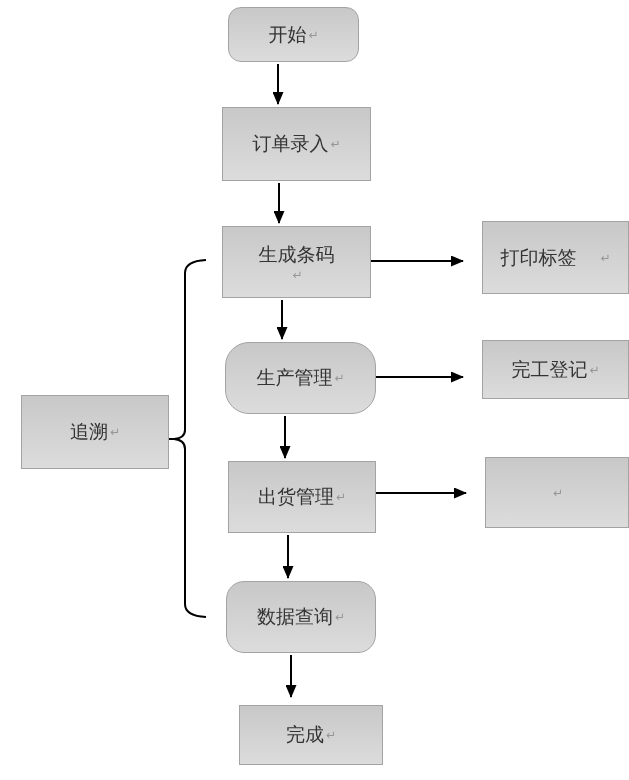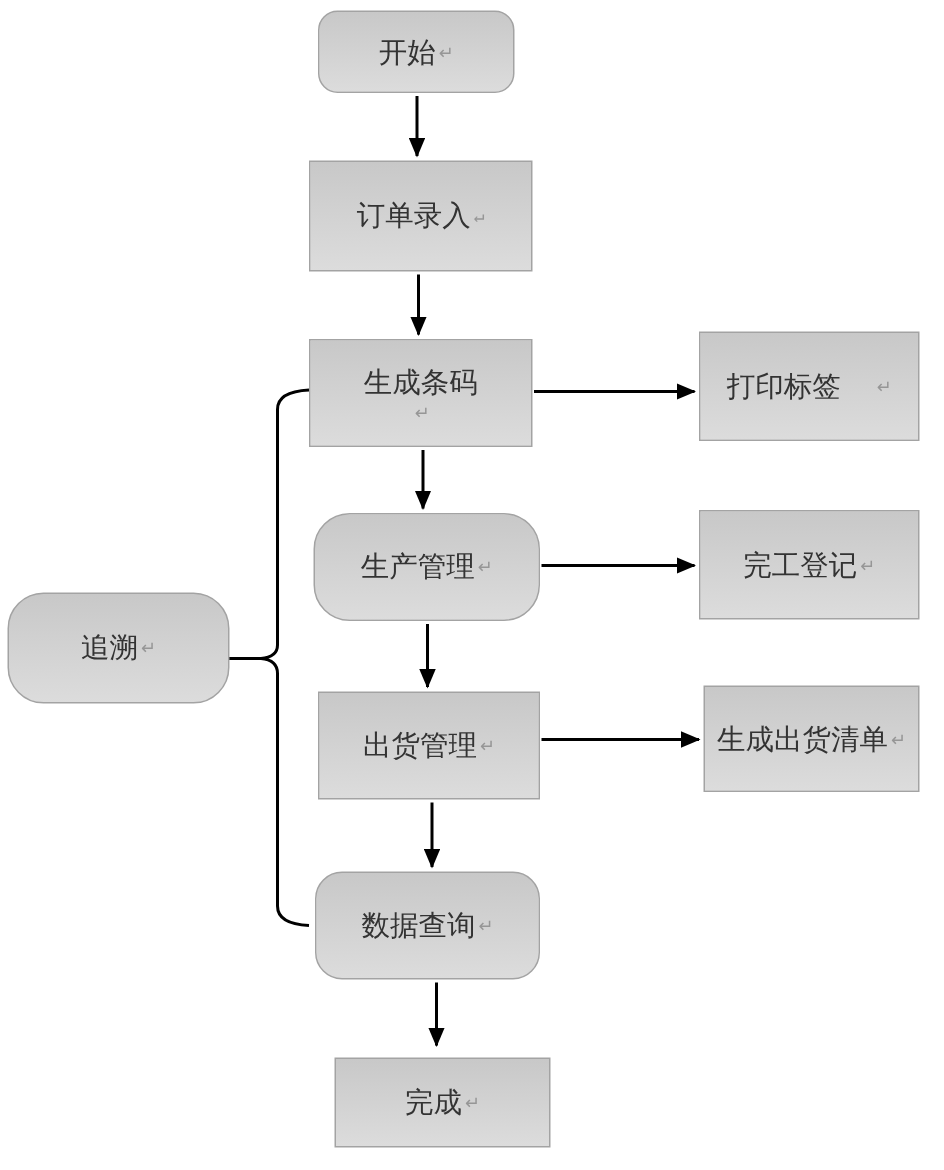--- a/index.html
+++ b/index.html
@@ -39,20 +39,21 @@
     position: absolute;
     background: linear-gradient(to bottom, var(--box-fill-top), var(--box-fill-bottom));
     border: 1px solid var(--box-border);
     display: flex;
     align-items: center;
     justify-content: center;
     font-size: 19px;
     color: var(--text-color);
     white-space: nowrap;
     cursor: default;
+    margin-left: 16px;
   }
   .node.rounded { border-radius: 13px; }
   .node .mark {
     font-size: 12px;
     color: var(--mark-color);
     margin-left: 2px;
     align-self: center;
   }
 </style>
 </head>
@@ -80,63 +81,62 @@
 
     <path d="M 206 260 Q 185 261 185 273 L 185 430 Q 185 438 174 439 Q 185 440 185 449 L 185 604 Q 185 616 206 617"></path>
     <line x1="152" y1="439" x2="177" y2="439"></line>
   </svg>
 
   <div class="node rounded" style="left:212px; top:7px;  width:131px; height:55px;">
     <span>开始</span>
       <span class="mark">↵</span>
   </div>
 
-  <div class="node" style="left:206px; top:107px; width:149px; height:74px;font-family:Liberation Mono, monospace;">
+  <div class="node" style="left:206px; top:107px; width:149px; height:74px;">
     <span>订单录入</span>
       <span class="mark">↵</span>
   </div>
 
   <div class="node" style="left:206px; top:226px; width:149px; height:72px;flex-direction:column;">
     <span>生成条码</span>
       <span class="mark">↵</span>
   </div>
 
   <div class="node" style="left:466px; top:221px; width:147px; height:73px;gap:22px;">
     <span>打印标签</span>
       <span class="mark">↵</span>
   </div>
 
   <div class="node" style="left:209px; top:342px; width:151px; height:72px;border-radius:24px;">
     <span>生产管理</span>
       <span class="mark">↵</span>
   </div>
 
-  <div class="node" style="left:466px; top:340px; width:147px; height:73px;">
+  <div class="node" style="left:466px; top:340px; width:147px; height:59px;">
     <span>完工登记</span>
       <span class="mark">↵</span>
   </div>
 
   <div class="node" style="left:212px; top:461px; width:148px; height:72px;justify-content:center;">
     <span>出货管理</span>
       <span class="mark">↵</span>
   </div>
 
   <div class="node" style="left:469px; top:457px; width:144px; height:71px;">
-    <span>生成出货清单</span>
       <span class="mark">↵</span>
   </div>
 
   <div class="node" style="left:210px; top:581px; width:150px; height:72px;border-radius:18px;">
     <span>数据查询</span>
       <span class="mark">↵</span>
   </div>
 
   <div class="node" style="left:223px; top:705px; width:144px; height:60px;align-items:center;">
     <span>完成</span>
       <span class="mark">↵</span>
   </div>
 
-  <div class="node" style="left:5px; top:395px; width:148px; height:74px;border-radius:24px;">
+  <div class="node" style="left:5px; top:395px; width:148px; height:74px;">
     <span>追溯</span>
       <span class="mark">↵</span>
   </div>
 
 </div>
 
 </body></html>

